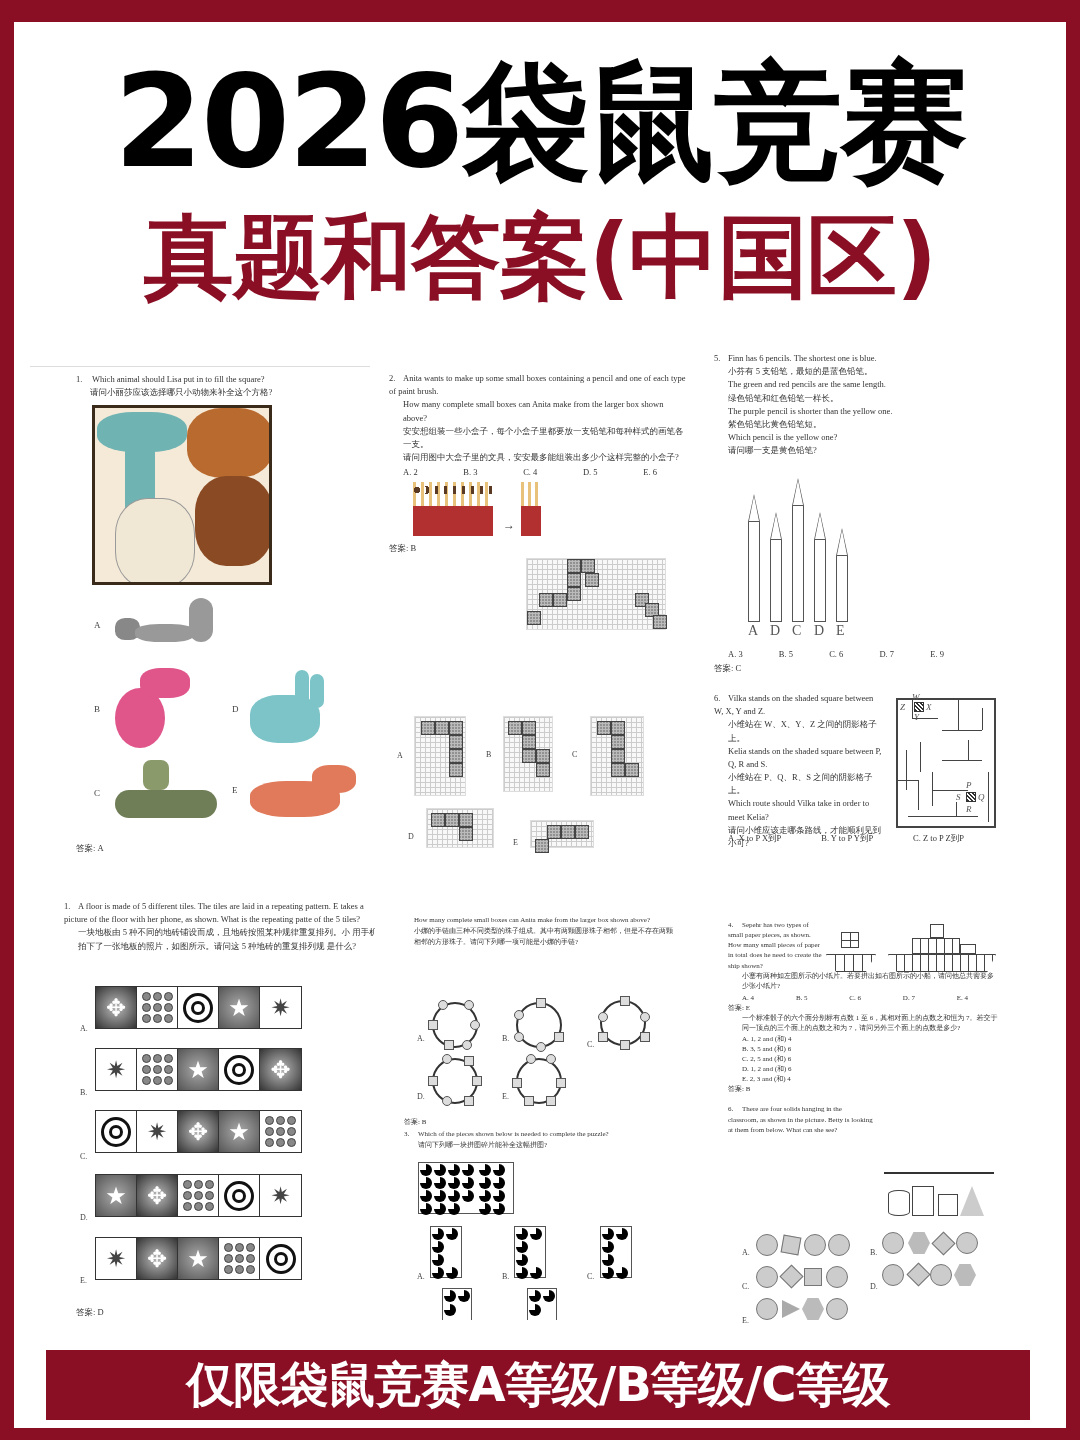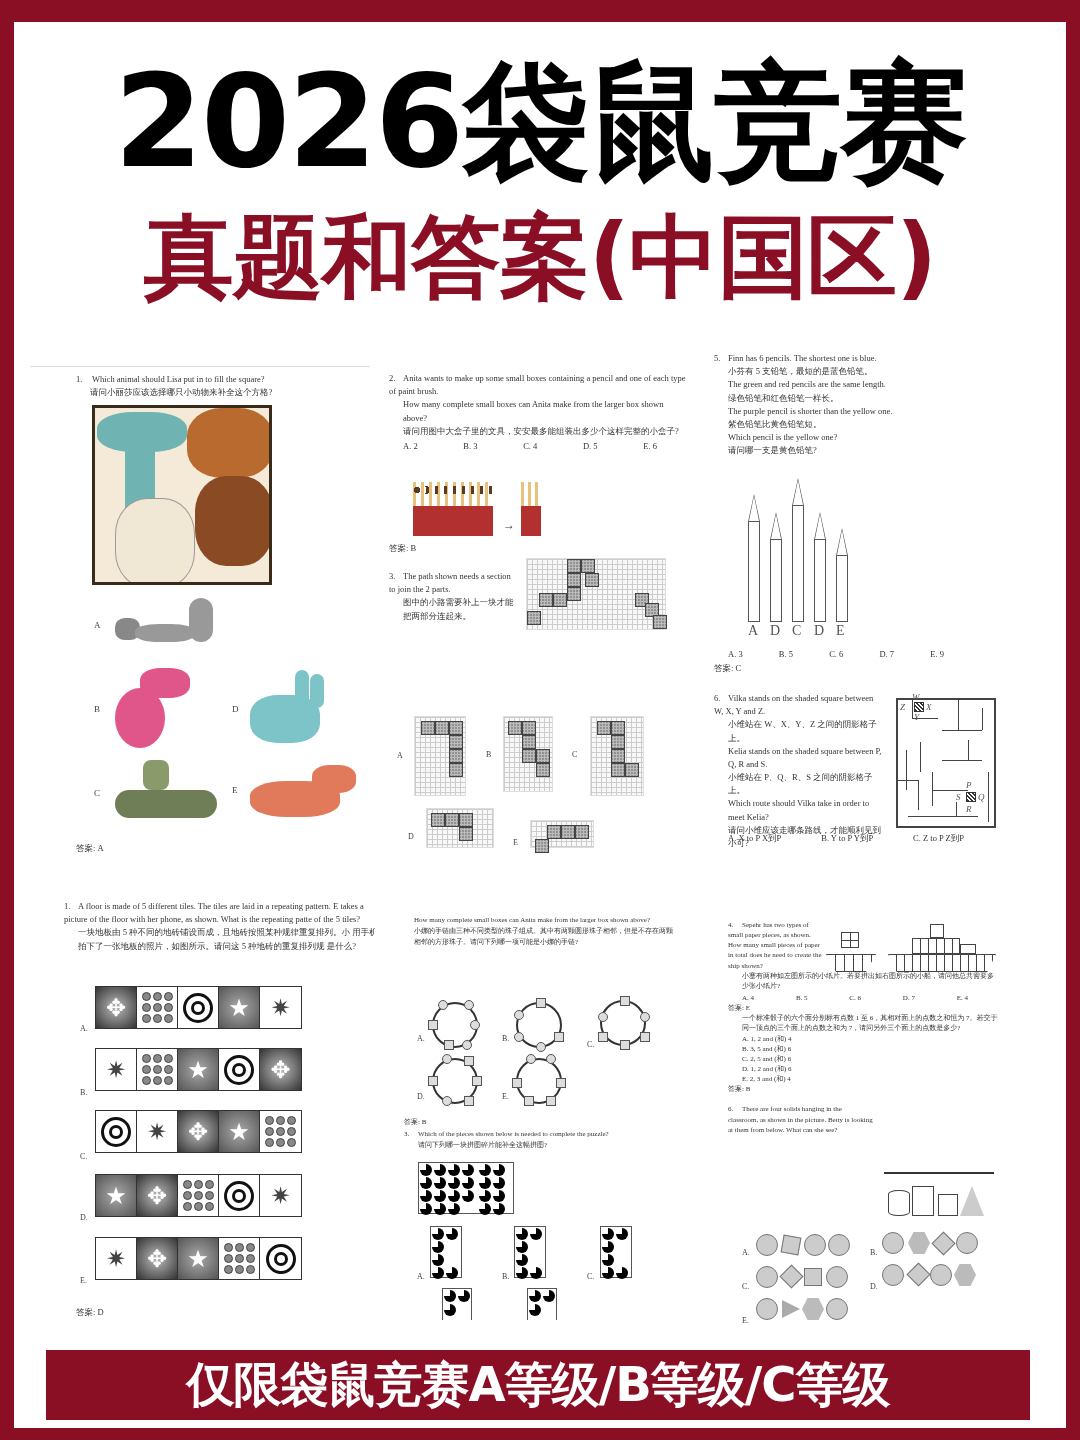--- a/index.html
+++ b/index.html
@@ -123,20 +123,21 @@
 <div class="animal-label" style="left:232px;top:785px;">E</div>
 <div class="animal-opt" style="left:250px;top:765px;width:110px;height:55px;">
   <div class="blob" style="left:0;top:16px;width:90px;height:36px;background:#e07a5a;"></div>
   <div class="blob" style="left:62px;top:0;width:44px;height:28px;background:#e07a5a;"></div>
 </div>
 
 <div class="panel" style="left:385px;top:366px;width:310px;height:486px;">
   <div style="padding:6px 8px 0 4px;">
     <p><span class="qnum">2.</span><span>Anita wants to make up some small boxes containing a pencil and one of each type of paint brush.</span></p>
     <p class="ind">How many complete small boxes can Anita make from the larger box shown above?</p>
+    <p class="ind">安安想组装一些小盒子，每个小盒子里都要放一支铅笔和每种样式的画笔各一支。</p>
     <p class="ind">请问用图中大盒子里的文具，安安最多能组装出多少个这样完整的小盒子?</p>
     <div class="opts">
       <span>A. 2</span>
       <span>B. 3</span>
       <span>C. 4</span>
       <span>D. 5</span>
       <span>E. 6</span>
     </div>
   </div>
 
@@ -145,24 +146,20 @@
     <div style="position:absolute;left:0;top:4px;width:80px;height:8px;background:repeating-radial-gradient(circle at 4px 4px,#5a3a22 0 3px,transparent 3px 9px);"></div>
     <div style="position:absolute;left:0;top:24px;width:80px;height:30px;background:#b23030;"></div>
   </div>
   <div style="position:absolute;left:118px;top:150px;font-size:12px;">→</div>
   <div style="position:absolute;left:136px;top:116px;width:20px;height:54px;">
     <div style="position:absolute;left:0;top:0;width:20px;height:24px;background:repeating-linear-gradient(90deg,#e8c27a 0 3px,transparent 3px 7px);"></div>
     <div style="position:absolute;left:0;top:24px;width:20px;height:30px;background:#b23030;"></div>
   </div>
   <div style="position:absolute;left:4px;top:176px;">答案: B</div>
 
-  <div style="position:absolute;left:4px;top:204px;width:128px;">
-    <p><span class="qnum">3.</span><span>The path shown needs a section to join the 2 parts.</span></p>
-    <p class="ind">图中的小路需要补上一块才能把两部分连起来。</p>
-  </div>
 </div>
 
 <div class="grid" style="left:526px;top:558px;width:140px;height:72px;">
   <div class="cell" style="left:40px;top:0;"></div>
     <div class="cell" style="left:54px;top:0;"></div>
   <div class="cell" style="left:40px;top:14px;"></div>
     <div class="cell" style="left:58px;top:14px;"></div>
   <div class="cell" style="left:40px;top:28px;"></div>
   <div class="cell" style="left:12px;top:34px;"></div>
     <div class="cell" style="left:26px;top:34px;"></div>

